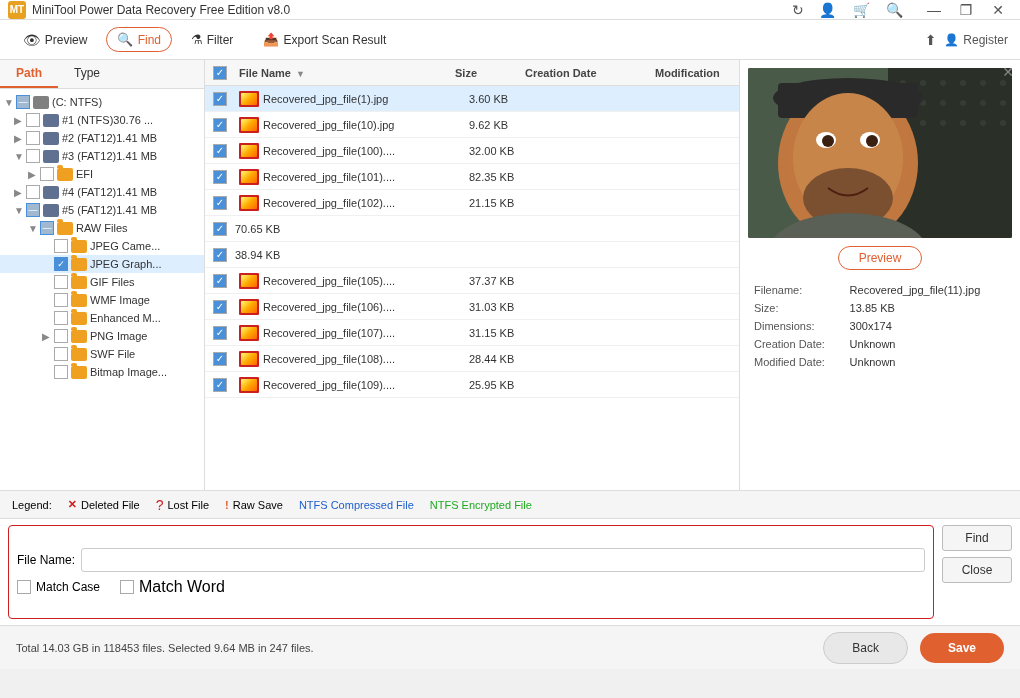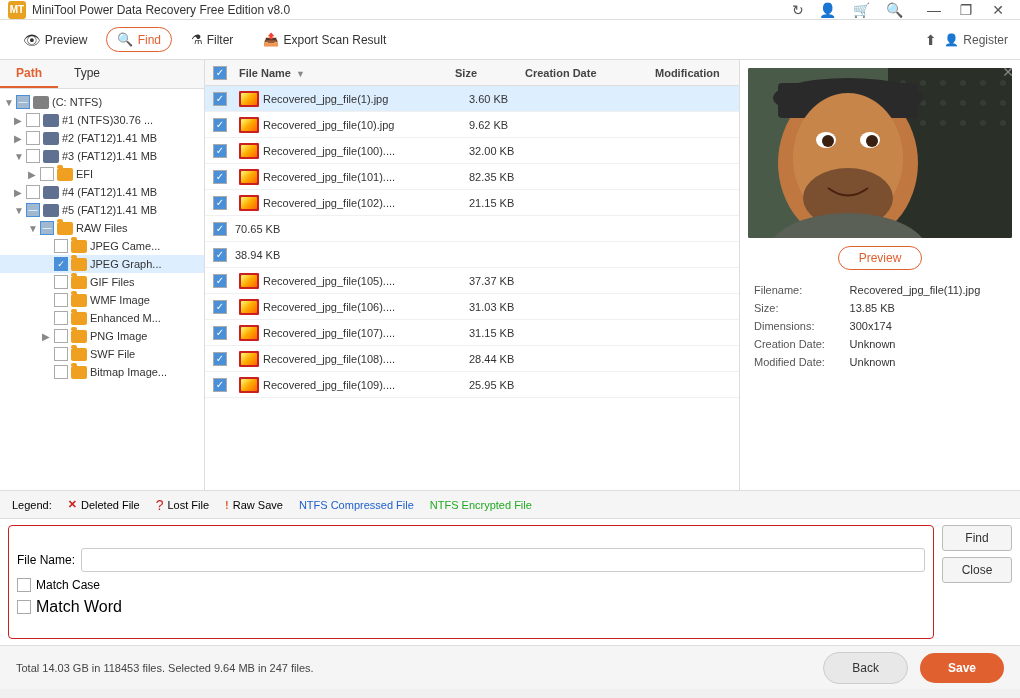--- a/index.html
+++ b/index.html
@@ -702,21 +702,21 @@
 </div>
 
 <div class="bottom-section" style="padding:6px 8px;border-top:1px solid #ddd;">
   <div style="display:flex;align-items:flex-start;gap:8px;">
 
     <div style="border:1.5px solid #cc2020;border-radius:4px;padding:22px 8px;flex:1;min-height:60px;">
       <div style="display:flex;align-items:center;gap:6px;margin-bottom:6px;">
         <label style="font-size:12px;white-space:nowrap;">File Name:</label>
         <input type="text" class="find-input" style="flex: 1 1 0%; height: 24px; border: 1px solid rgb(204, 204, 204); border-radius: 3px; padding: 0px 6px; font-size: 12px; outline: none;">
       </div>
-      <div style="display:flex;flex-direction:column;gap:6px;">
+      <div style="display:flex;flex-direction:row;gap:20px;">
         <div style="display:flex;align-items:center;gap:5px;">
           <div style="width:14px;height:14px;border:1px solid #aaa;background:#fff;cursor:pointer;"></div>
           <span style="font-size:12px;">Match Case</span>
         </div>
         <div style="display:flex;align-items:center;gap:5px;">
           <div style="width:14px;height:14px;border:1px solid #aaa;background:#fff;cursor:pointer;"></div>
           <span style="font-size:16px;">Match Word</span>
         </div>
       </div>
     </div>

